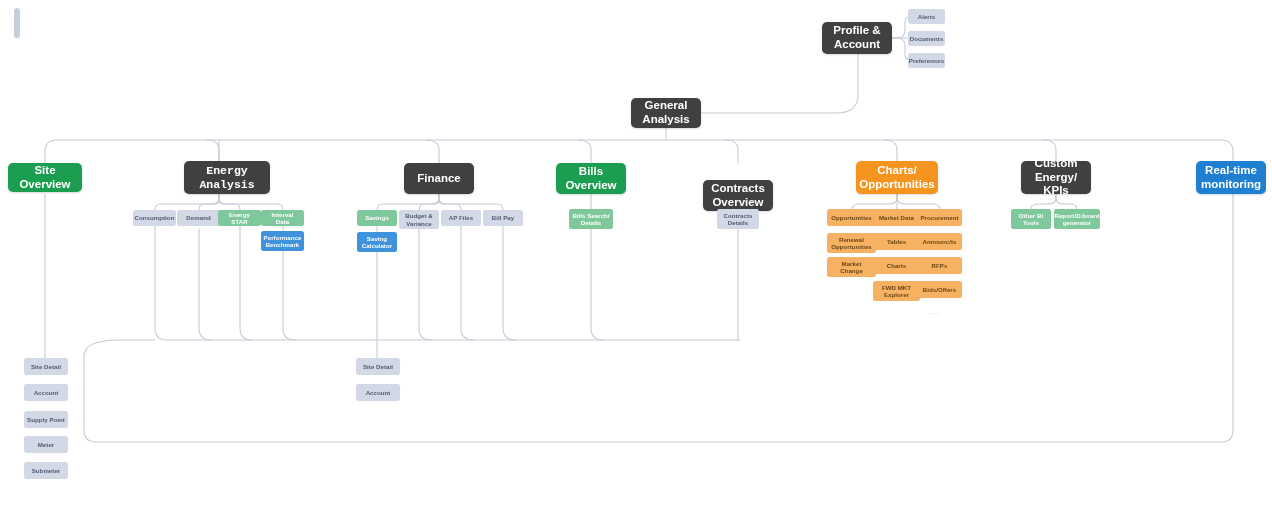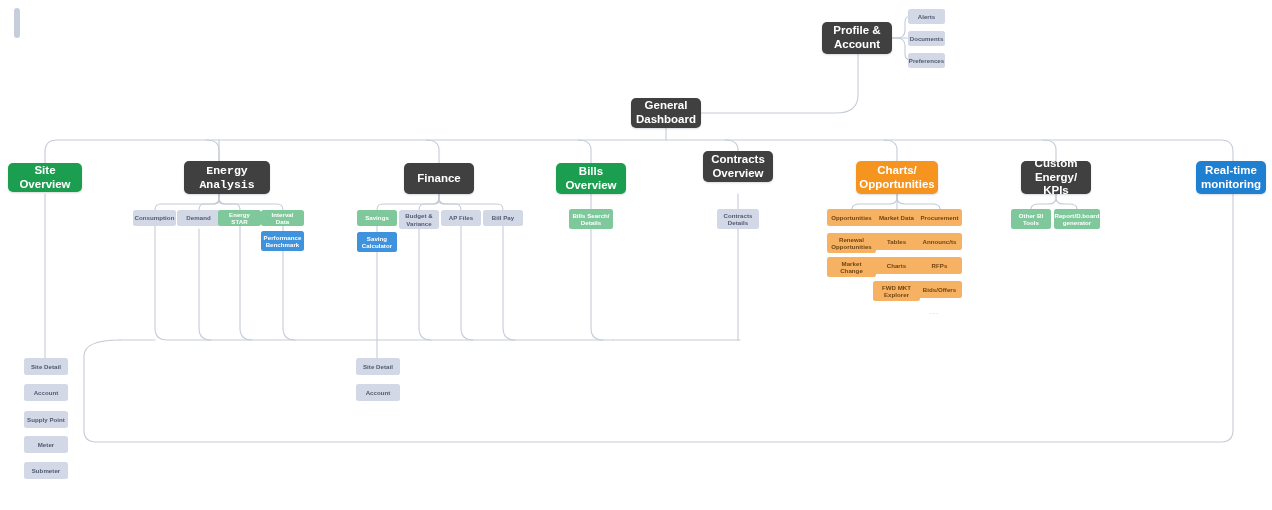--- a/index.html
+++ b/index.html
@@ -172,21 +172,21 @@
 
     </g>
   </svg>
 
   <div id="title-bar">
     <div id="title-accent"></div>
   </div>
 
   <div id="nodes">
       <div class="node n-primary c-slate" style="left: 631px; top: 98px; width: 70px; height: 30px;">
-        <span>General Dashboard</span>
+        <span>General Analysis</span>
       </div>
       <div class="node n-primary c-slate" style="left: 822px; top: 22px; width: 70px; height: 32px;">
         <span>Profile &amp; Account</span>
       </div>
       <div class="node n-small s-lav" style="left: 908px; top: 9px; width: 37px; height: 15px;">
         <span>Alerts</span>
       </div>
       <div class="node n-small s-lav" style="left: 908px; top: 31px; width: 37px; height: 15px;">
         <span>Documents</span>
       </div>
@@ -231,21 +231,21 @@
       </div>
       <div class="node n-small s-blue" style="left: 357px; top: 232px; width: 40px; height: 20px;">
         <span>Saving Calculator</span>
       </div>
       <div class="node n-primary c-green" style="left: 556px; top: 163px; width: 70px; height: 31px;">
         <span>Bills Overview</span>
       </div>
       <div class="node n-small s-green" style="left: 569px; top: 209px; width: 44px; height: 20px;">
         <span>Bills Search/ Details</span>
       </div>
-      <div class="node n-primary c-slate" style="left: 703px; top: 151px; width: 70px; height: 31px;">
+      <div class="node n-primary c-slate" style="left: 703px; top: 180px; width: 70px; height: 31px;">
         <span>Contracts Overview</span>
       </div>
       <div class="node n-small s-lav" style="left: 717px; top: 209px; width: 42px; height: 20px;">
         <span>Contracts Details</span>
       </div>
       <div class="node n-primary c-orange" style="left: 856px; top: 161px; width: 82px; height: 33px;">
         <span>Charts/ Opportunities</span>
       </div>
       <div class="node n-small s-orange" style="left: 827px; top: 209px; width: 49px; height: 17px;">
         <span>Opportunities</span>

